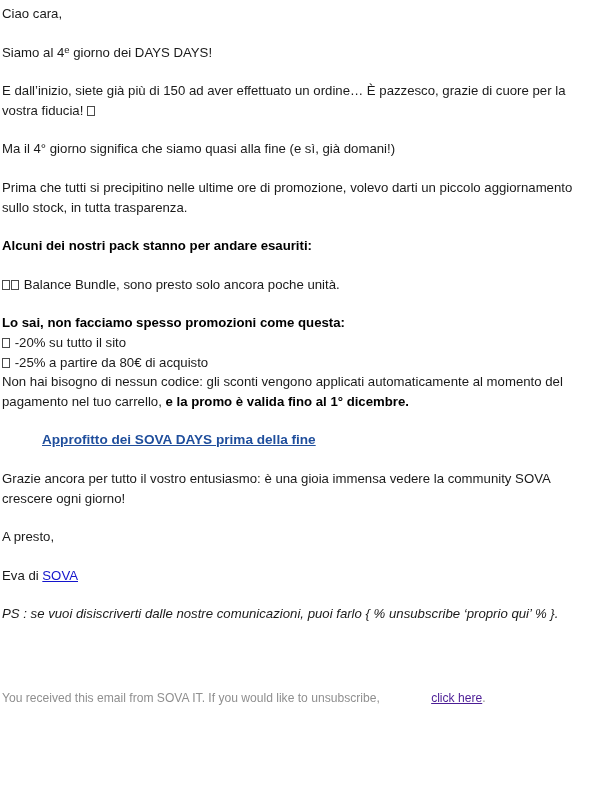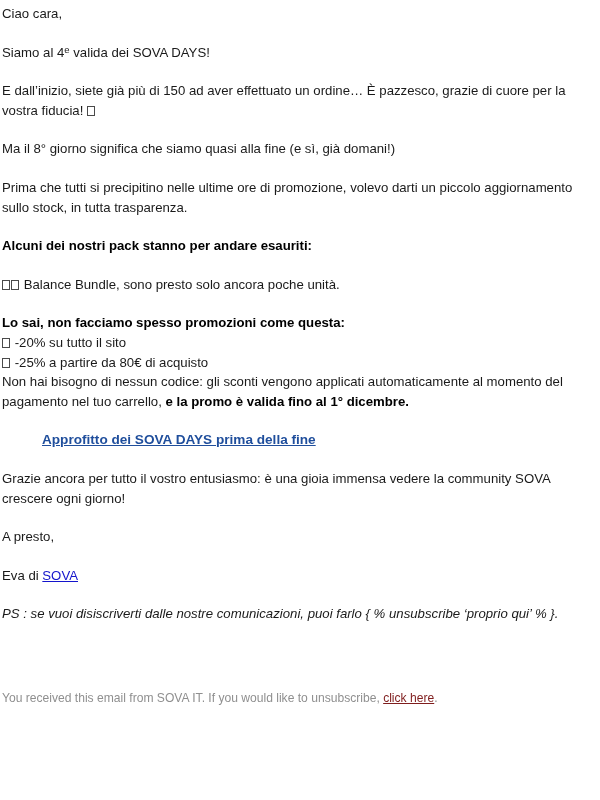--- a/index.html
+++ b/index.html
@@ -88,51 +88,52 @@
   }
 
   .footer-area {
     margin-top: 22px;
     font-size: 12.1px;
     line-height: 18px;
     color: #8f8f8f;
   }
 
   .footer-area a.unsub-link {
-    color: #7f1d1d;
+    color: #4c1d95;
     text-decoration: underline;
+    margin-left: 48px;
   }
 
   .list-line {
     margin: 0;
     padding: 0;
   }
 </style>
 </head>
 <body>
 
 <div id="email-root">
 
   <div class="body-area">
 
     <p class="para">
       <span>Ciao cara,</span>
     </p>
 
     <p class="para">
-      <span>Siamo al 4</span><sup class="ord">e</sup><span> valida dei SOVA DAYS!</span>
+      <span>Siamo al 4</span><sup class="ord">e</sup><span> giorno dei DAYS DAYS!</span>
     </p>
 
     <p class="para">
       <span>E dall’inizio, siete già più di 150 ad aver effettuato un ordine… È pazzesco, grazie di cuore per la vostra fiducia!</span>
       <span class="tofu"></span>
     </p>
 
     <p class="para">
-      <span>Ma il 8° giorno significa che siamo quasi alla fine (e sì, già domani!)</span>
+      <span>Ma il 4° giorno significa che siamo quasi alla fine (e sì, già domani!)</span>
     </p>
 
     <p class="para">
       <span>Prima che tutti si precipitino nelle ultime ore di promozione, volevo darti un piccolo aggiornamento sullo stock, in tutta trasparenza.</span>
     </p>
 
     <p class="para bold">
       <span>Alcuni dei nostri pack stanno per andare esauriti:</span>
     </p>
 

